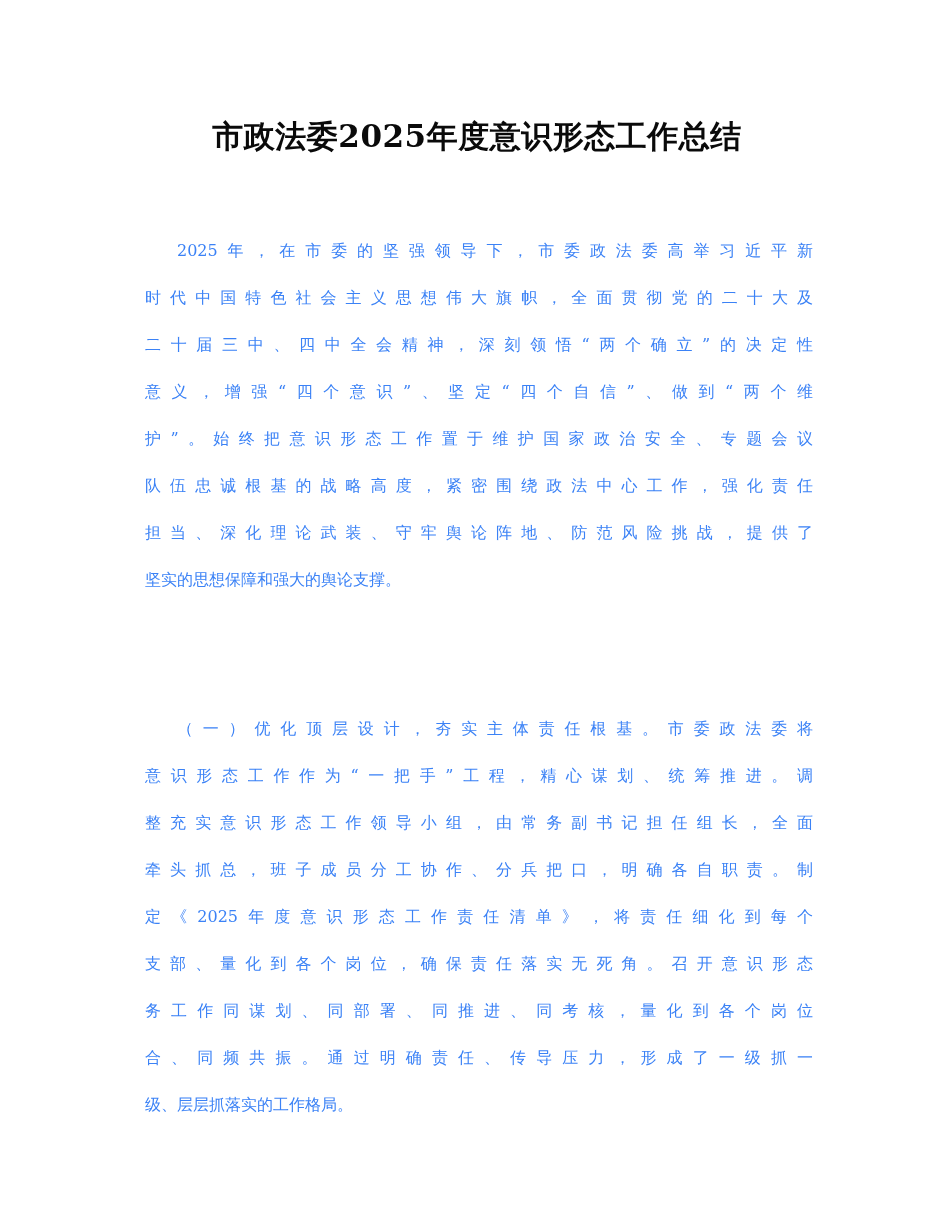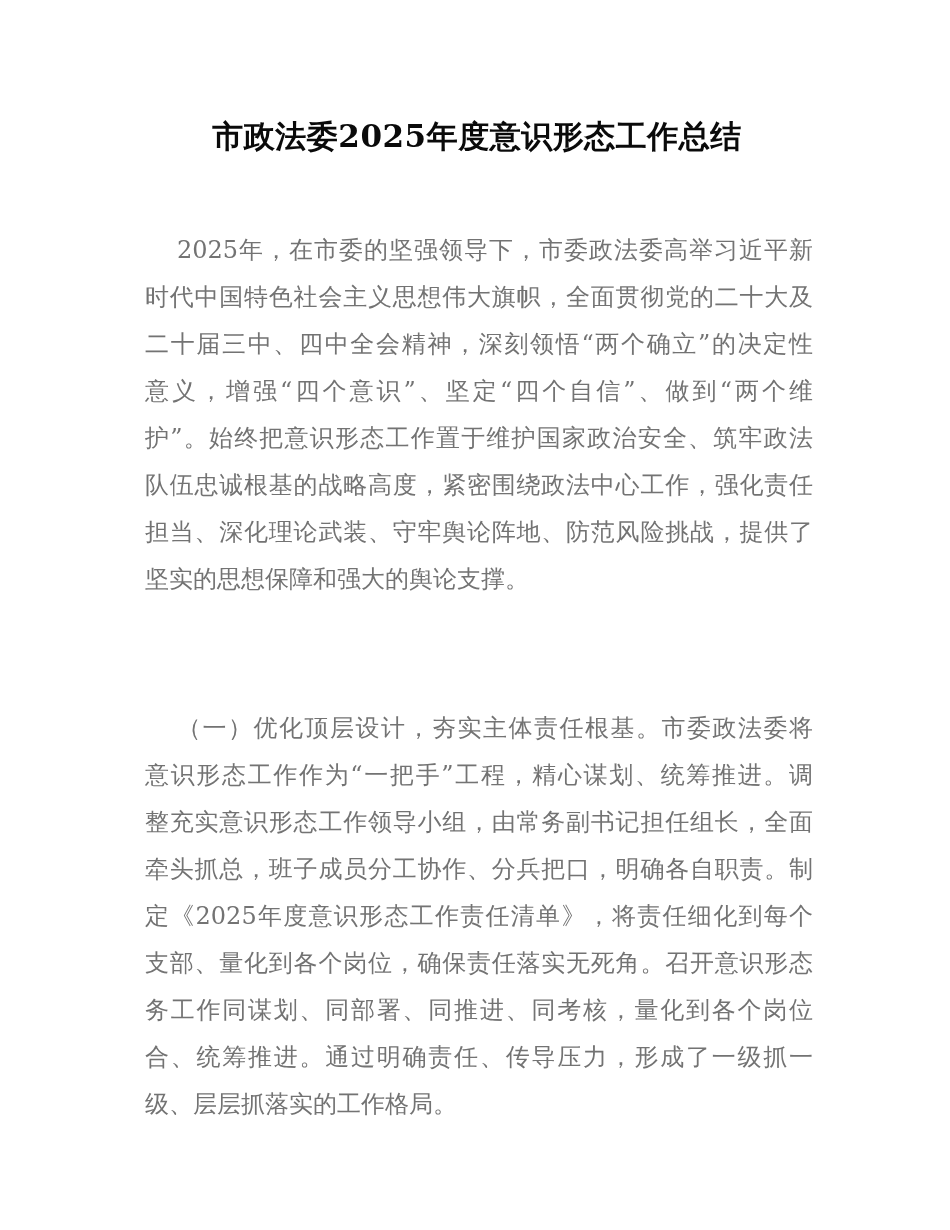--- a/index.html
+++ b/index.html
@@ -32,23 +32,23 @@
       font-size: 31px;
       line-height: 48px;
       letter-spacing: 0.5px;
       color: #0a0a0a;
     }
     .body-text {
       position: absolute;
       left: 143px;
       width: 668px;
       font-family: "DejaVu Serif", "Liberation Serif", serif;
-      font-size: 24px;
+      font-size: 16px;
       line-height: 47px;
-      color: #737373;
+      color: #3b82f6;
     }
     .line {
       display: block;
       white-space: nowrap;
       height: 47px;
       text-align: justify;
       text-align-last: justify;
     }
     .line.last {
       text-align-last: left;
@@ -75,32 +75,32 @@
 
 <div class="page">
 
   <div class="title">市政法委2025年度意识形态工作总结</div>
 
   <div class="body-text" style="top:227px;">
     <span class="line indent">2025年，在市委的坚强领导下，市委政法委高举习近平新</span>
     <span class="line">时代中国特色社会主义思想伟大旗帜，全面贯彻党的二十大及</span>
     <span class="line">二十届三中、四中全会精神，深刻领悟“两个确立”的决定性</span>
     <span class="line">意义，增强“四个意识”、坚定“四个自信”、做到“两个维</span>
-    <span class="line">护”。始终把意识形态工作置于维护国家政治安全、筑牢政法</span>
+    <span class="line">护”。始终把意识形态工作置于维护国家政治安全、专题会议</span>
     <span class="line">队伍忠诚根基的战略高度，紧密围绕政法中心工作，强化责任</span>
     <span class="line">担当、深化理论武装、守牢舆论阵地、防范风险挑战，提供了</span>
     <span class="line last">坚实的思想保障和强大的舆论支撑。</span>
   </div>
 
 
   <div class="body-text" style="top:705px;">
     <span class="line indent">（一）优化顶层设计，夯实主体责任根基。市委政法委将</span>
     <span class="line">意识形态工作作为“一把手”工程，精心谋划、统筹推进。调</span>
     <span class="line">整充实意识形态工作领导小组，由常务副书记担任组长，全面</span>
     <span class="line">牵头抓总，班子成员分工协作、分兵把口，明确各自职责。制</span>
     <span class="line">定《2025年度意识形态工作责任清单》，将责任细化到每个</span>
     <span class="line">支部、量化到各个岗位，确保责任落实无死角。召开意识形态</span>
     <span class="line">务工作同谋划、同部署、同推进、同考核，量化到各个岗位</span>
-    <span class="line">合、统筹推进。通过明确责任、传导压力，形成了一级抓一</span>
+    <span class="line">合、同频共振。通过明确责任、传导压力，形成了一级抓一</span>
     <span class="line last">级、层层抓落实的工作格局。</span>
   </div>
 
 </div>
 
 </body></html>

